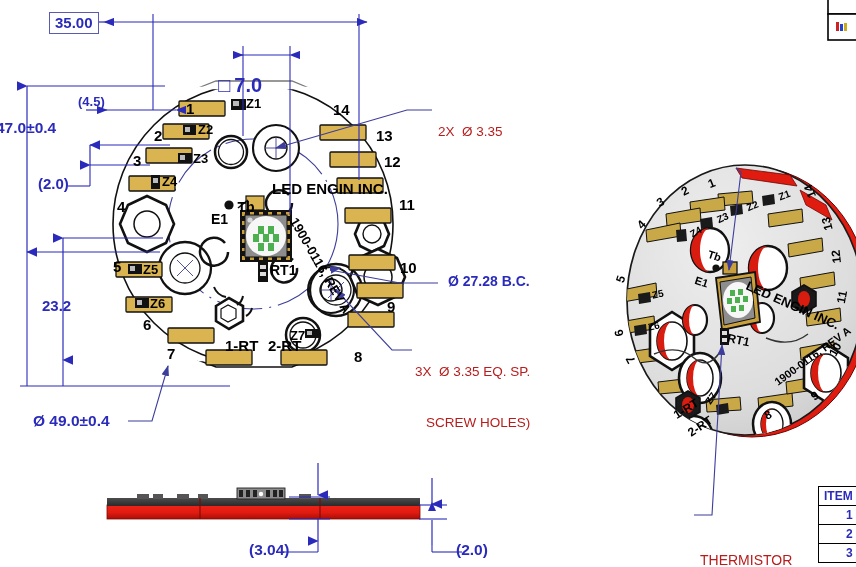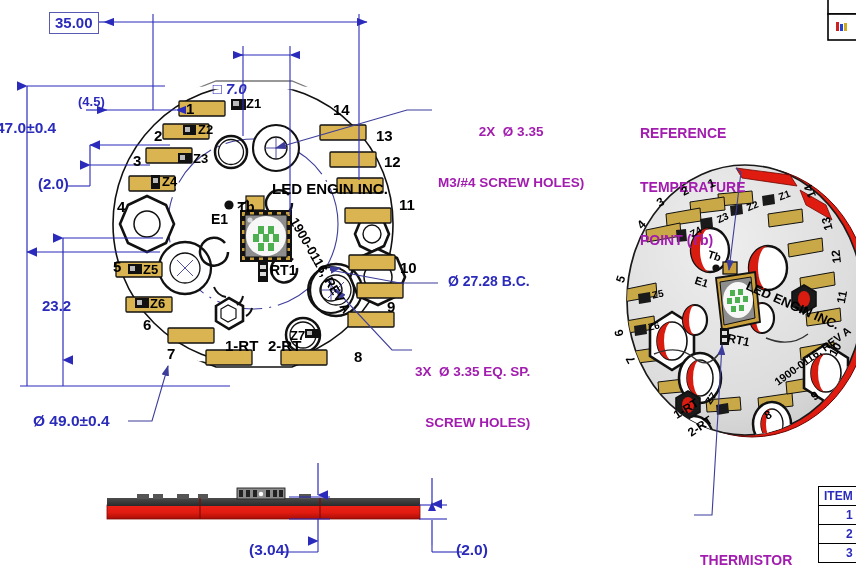--- a/index.html
+++ b/index.html
@@ -12,21 +12,21 @@
   .dimtxt{
     position:absolute;color:#2b2bbb;font-family:"Liberation Sans",sans-serif;
     font-weight:700;white-space:pre;line-height:1.18;
   }
   .boxdim{
     position:absolute;border:1px solid #5a5ab5;color:#2b2bbb;
     font-weight:700;padding:1px 5px 2px 5px;background:#fff;
     font-family:"Liberation Sans",sans-serif;
   }
   .note{
-    position:absolute;color:#a21caf;font-weight:700;
+    position:absolute;color:#b91c1c;font-weight:400;
     font-family:"Liberation Sans",sans-serif;line-height:1.28;white-space:pre;
   }
   .padnum{
     position:absolute;color:#000;font-weight:700;
     font-family:"Liberation Sans",sans-serif;white-space:pre;
   }
   .silk{
     position:absolute;color:#000;font-weight:700;
     font-family:"Liberation Sans",sans-serif;white-space:pre;
   }
@@ -466,21 +466,21 @@
       <g transform="translate(836,22)" stroke="none">
         <rect x="0" y="0" width="3" height="9" fill="#cc2222"></rect>
         <rect x="4" y="2" width="3" height="7" fill="#2244cc"></rect>
         <rect x="8" y="1" width="3" height="8" fill="#ccaa22"></rect>
       </g>
     </g>
   </svg>
 
   <div class="boxdim" style="left:49px;top:12px;font-size:15px;">35.00</div>
 
-  <div class="dimtxt" style="left:196px;top:62px;font-size:15px;font-style:italic;">
+  <div class="dimtxt" style="left:196px;top:50px;font-size:20px;">
     <span>□</span><span style="margin-left:4px;">7.0</span>
   </div>
 
   <div class="dimtxt" style="left:-4px;top:119px;font-size:15.5px;">47.0±0.4</div>
 
   <div class="dimtxt" style="left:78px;top:94px;font-size:13px;">(4.5)</div>
 
   <div class="dimtxt" style="left:38px;top:175px;font-size:15px;">(2.0)</div>
 
   <div class="dimtxt" style="left:42px;top:297px;font-size:15px;">23.2</div>
@@ -488,33 +488,27 @@
   <div class="dimtxt" style="left:33px;top:412px;font-size:15.5px;">Ø 49.0±0.4</div>
 
   <div class="dimtxt" style="left:448px;top:273px;font-size:14px;">Ø 27.28 B.C.</div>
 
   <div class="dimtxt" style="left:249px;top:541px;font-size:15.5px;">(3.04)</div>
 
   <div class="dimtxt" style="left:456px;top:541px;font-size:15.5px;">(2.0)</div>
 
   <div class="note" style="left:438px;top:88px;font-size:13.5px;text-align:center;">
     <div>2X  Ø 3.35</div>
-    <div>M3/#4 SCREW HOLES)</div>
   </div>
 
   <div class="note" style="left:415px;top:328px;font-size:13.5px;text-align:right;">
     <div>3X  Ø 3.35 EQ. SP.</div>
     <div>SCREW HOLES)</div>
   </div>
 
-  <div class="note" style="left:640px;top:89px;font-size:14px;">
-    <div>REFERENCE</div>
-    <div>TEMPERATURE</div>
-    <div>POINT (Tb)</div>
-  </div>
 
   <div class="note" style="left:700px;top:504px;font-size:14px;margin-top:48px;">THERMISTOR</div>
 
   <div class="silk" style="left:272px;top:180px;font-size:15px;">LED ENGIN INC.</div>
   <div class="silk" style="left:300px;top:215px;font-size:13px;transform:rotate(60deg);transform-origin:left top;">1900-0116, REV A</div>
   <div class="silk" style="left:270px;top:262px;font-size:14px;">RT1</div>
   <div class="silk" style="left:222px;top:183px;font-size:14px;">
     <span>Tb</span>
   </div>
   <div class="silk" style="left:211px;top:211px;font-size:14px;">E1</div>

